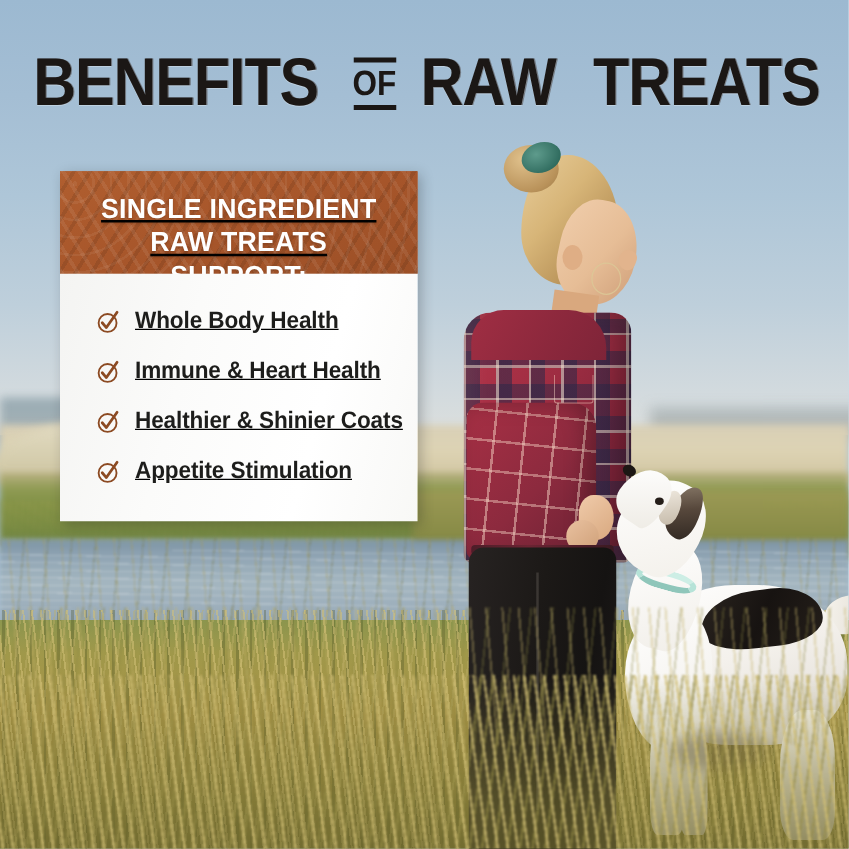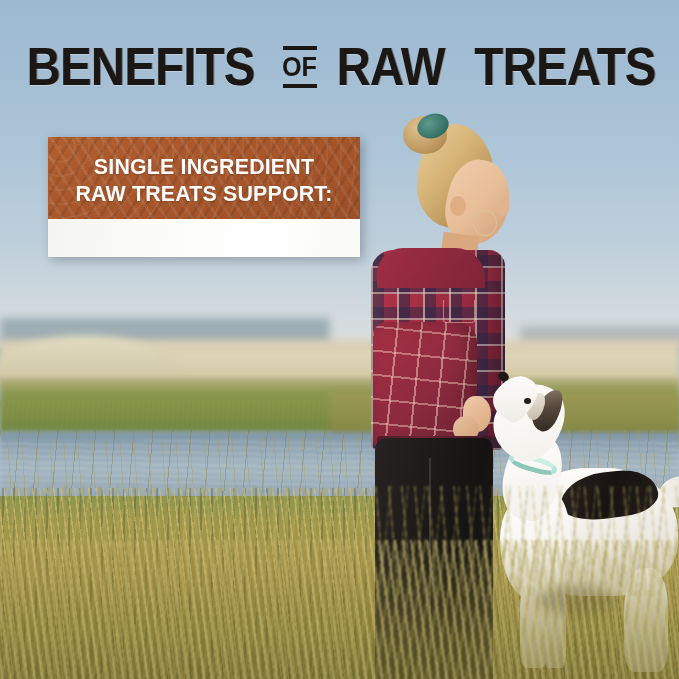--- a/index.html
+++ b/index.html
@@ -429,23 +429,24 @@
     color: #1b1715;
     transform: scaleX(.9);
     line-height: 1;
   }
 
   
   .card {
     position: absolute;
     left: 48px;
     top: 137px;
-    width: 312px;
+    width: 286px;
     z-index: 12;
     box-shadow: 3px 3px 10px rgba(20,25,30,.28);
+    text-decoration: underline;
   }
   .card-header {
     position: relative;
     background-color: #a8572b;
     background-image:
       repeating-linear-gradient(58deg,
         rgba(255,255,255,.07) 0px, rgba(255,255,255,.07) 3px,
         rgba(0,0,0,0) 3px, rgba(0,0,0,0) 11px),
       repeating-linear-gradient(-58deg,
         rgba(0,0,0,.09) 0px, rgba(0,0,0,.09) 3px,
@@ -571,23 +572,51 @@
     <span class="title-word">TREATS</span>
   </div>
 
   <div class="card">
     <div class="card-header">
       <div class="line">SINGLE INGREDIENT</div>
       <div class="line">RAW TREATS SUPPORT:</div>
     </div>
     <div class="card-body">
 
-
-
-
-
-
-
+      <div class="benefit">
+        <svg class="check-icon" viewBox="0 0 24 24">
+          <circle cx="11.5" cy="13" r="8.2" fill="none" stroke="#8C4A22" stroke-width="1.7"></circle>
+          <path d="M6.6 12.8 L10.4 17.2 L20.2 3.2" fill="none" stroke="#8C4A22" stroke-width="2.5" stroke-linecap="round" stroke-linejoin="round"></path>
+        </svg>
+        <span class="benefit-label">Whole Body Health</span>
+      </div>
+
+
+      <div class="benefit">
+        <svg class="check-icon" viewBox="0 0 24 24">
+          <circle cx="11.5" cy="13" r="8.2" fill="none" stroke="#8C4A22" stroke-width="1.7"></circle>
+          <path d="M6.6 12.8 L10.4 17.2 L20.2 3.2" fill="none" stroke="#8C4A22" stroke-width="2.5" stroke-linecap="round" stroke-linejoin="round"></path>
+        </svg>
+        <span class="benefit-label">Immune &amp; Heart Health</span>
+      </div>
+
+
+
+      <div class="benefit">
+        <svg class="check-icon" viewBox="0 0 24 24">
+          <circle cx="11.5" cy="13" r="8.2" fill="none" stroke="#8C4A22" stroke-width="1.7"></circle>
+          <path d="M6.6 12.8 L10.4 17.2 L20.2 3.2" fill="none" stroke="#8C4A22" stroke-width="2.5" stroke-linecap="round" stroke-linejoin="round"></path>
+        </svg>
+        <span class="benefit-label">Healthier &amp; Shinier Coats</span>
+      </div>
+
+      <div class="benefit">
+        <svg class="check-icon" viewBox="0 0 24 24">
+          <circle cx="11.5" cy="13" r="8.2" fill="none" stroke="#8C4A22" stroke-width="1.7"></circle>
+          <path d="M6.6 12.8 L10.4 17.2 L20.2 3.2" fill="none" stroke="#8C4A22" stroke-width="2.5" stroke-linecap="round" stroke-linejoin="round"></path>
+        </svg>
+        <span class="benefit-label">Appetite Stimulation</span>
+      </div>
 
     </div>
   </div>
 
 </div>
 
 </body></html>

